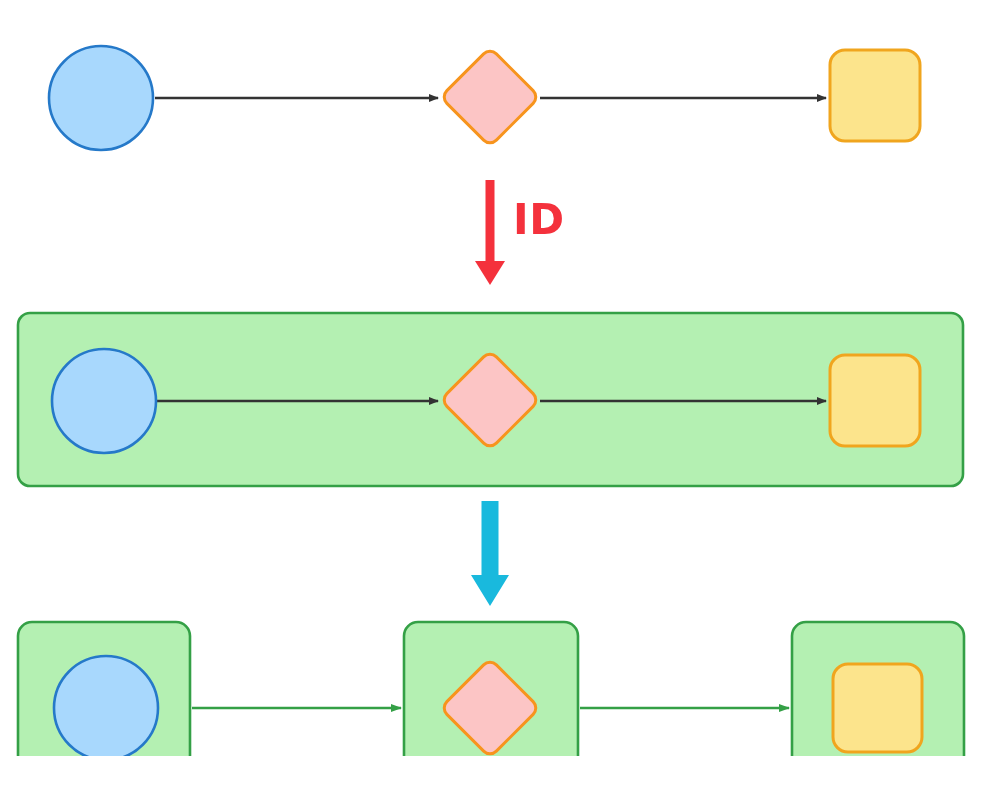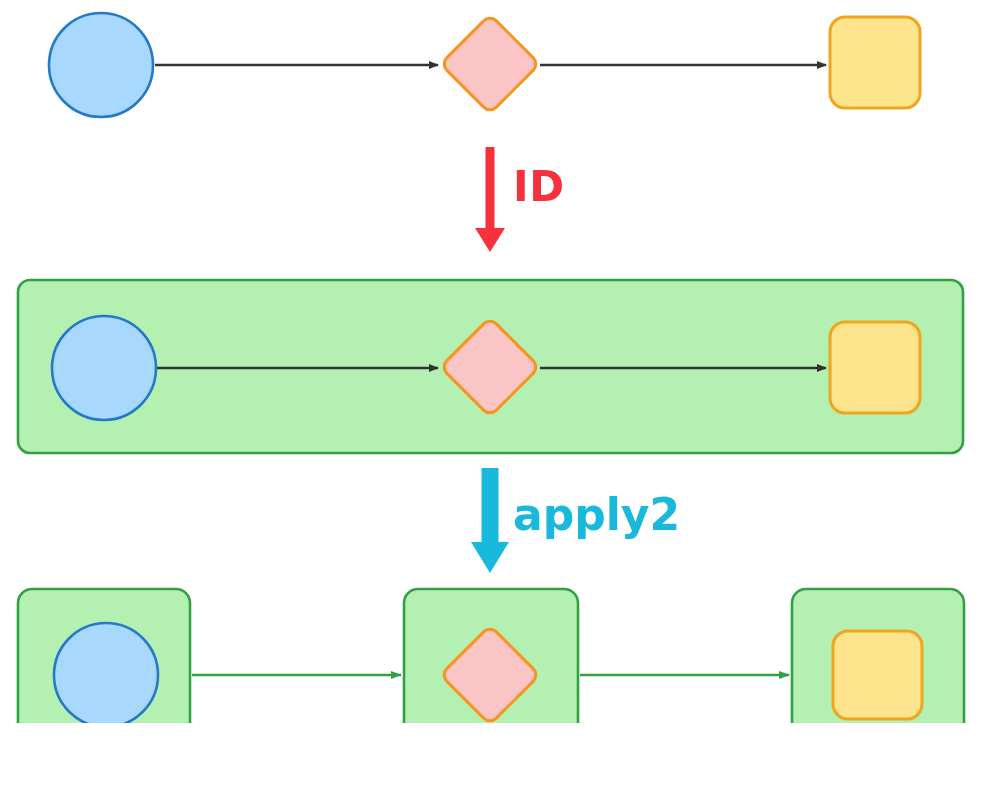--- a/index.html
+++ b/index.html
@@ -9,20 +9,21 @@
   }
   body {
     font-family: "DejaVu Sans", sans-serif;
   }
   #canvas {
     position: relative;
     width: 982px;
     height: 723px;
     background: #ffffff;
     overflow: hidden;
+    margin-top: 33px;
   }
   .layer {
     position: absolute;
     left: 0;
     top: 0;
     width: 982px;
     height: 785px;
   }
   .arrow-label {
     position: absolute;
@@ -105,15 +106,14 @@
       <path d="M485.5,147 L494.5,147 L494.5,228 L505,228 L490,252 L475,228 L485.5,228 Z" fill="#f4313c"></path>
     </g>
 
     <g>
       <path d="M481.5,468 L498.5,468 L498.5,542 L509,542 L490,573 L471,542 L481.5,542 Z" fill="#19b9dd"></path>
     </g>
   </svg>
 
   <div class="arrow-label" id="label-id">ID</div>
 
-  <div class="arrow-label" id="label-apply2">apply2</div>
 
 </div>
 
 </body></html>

